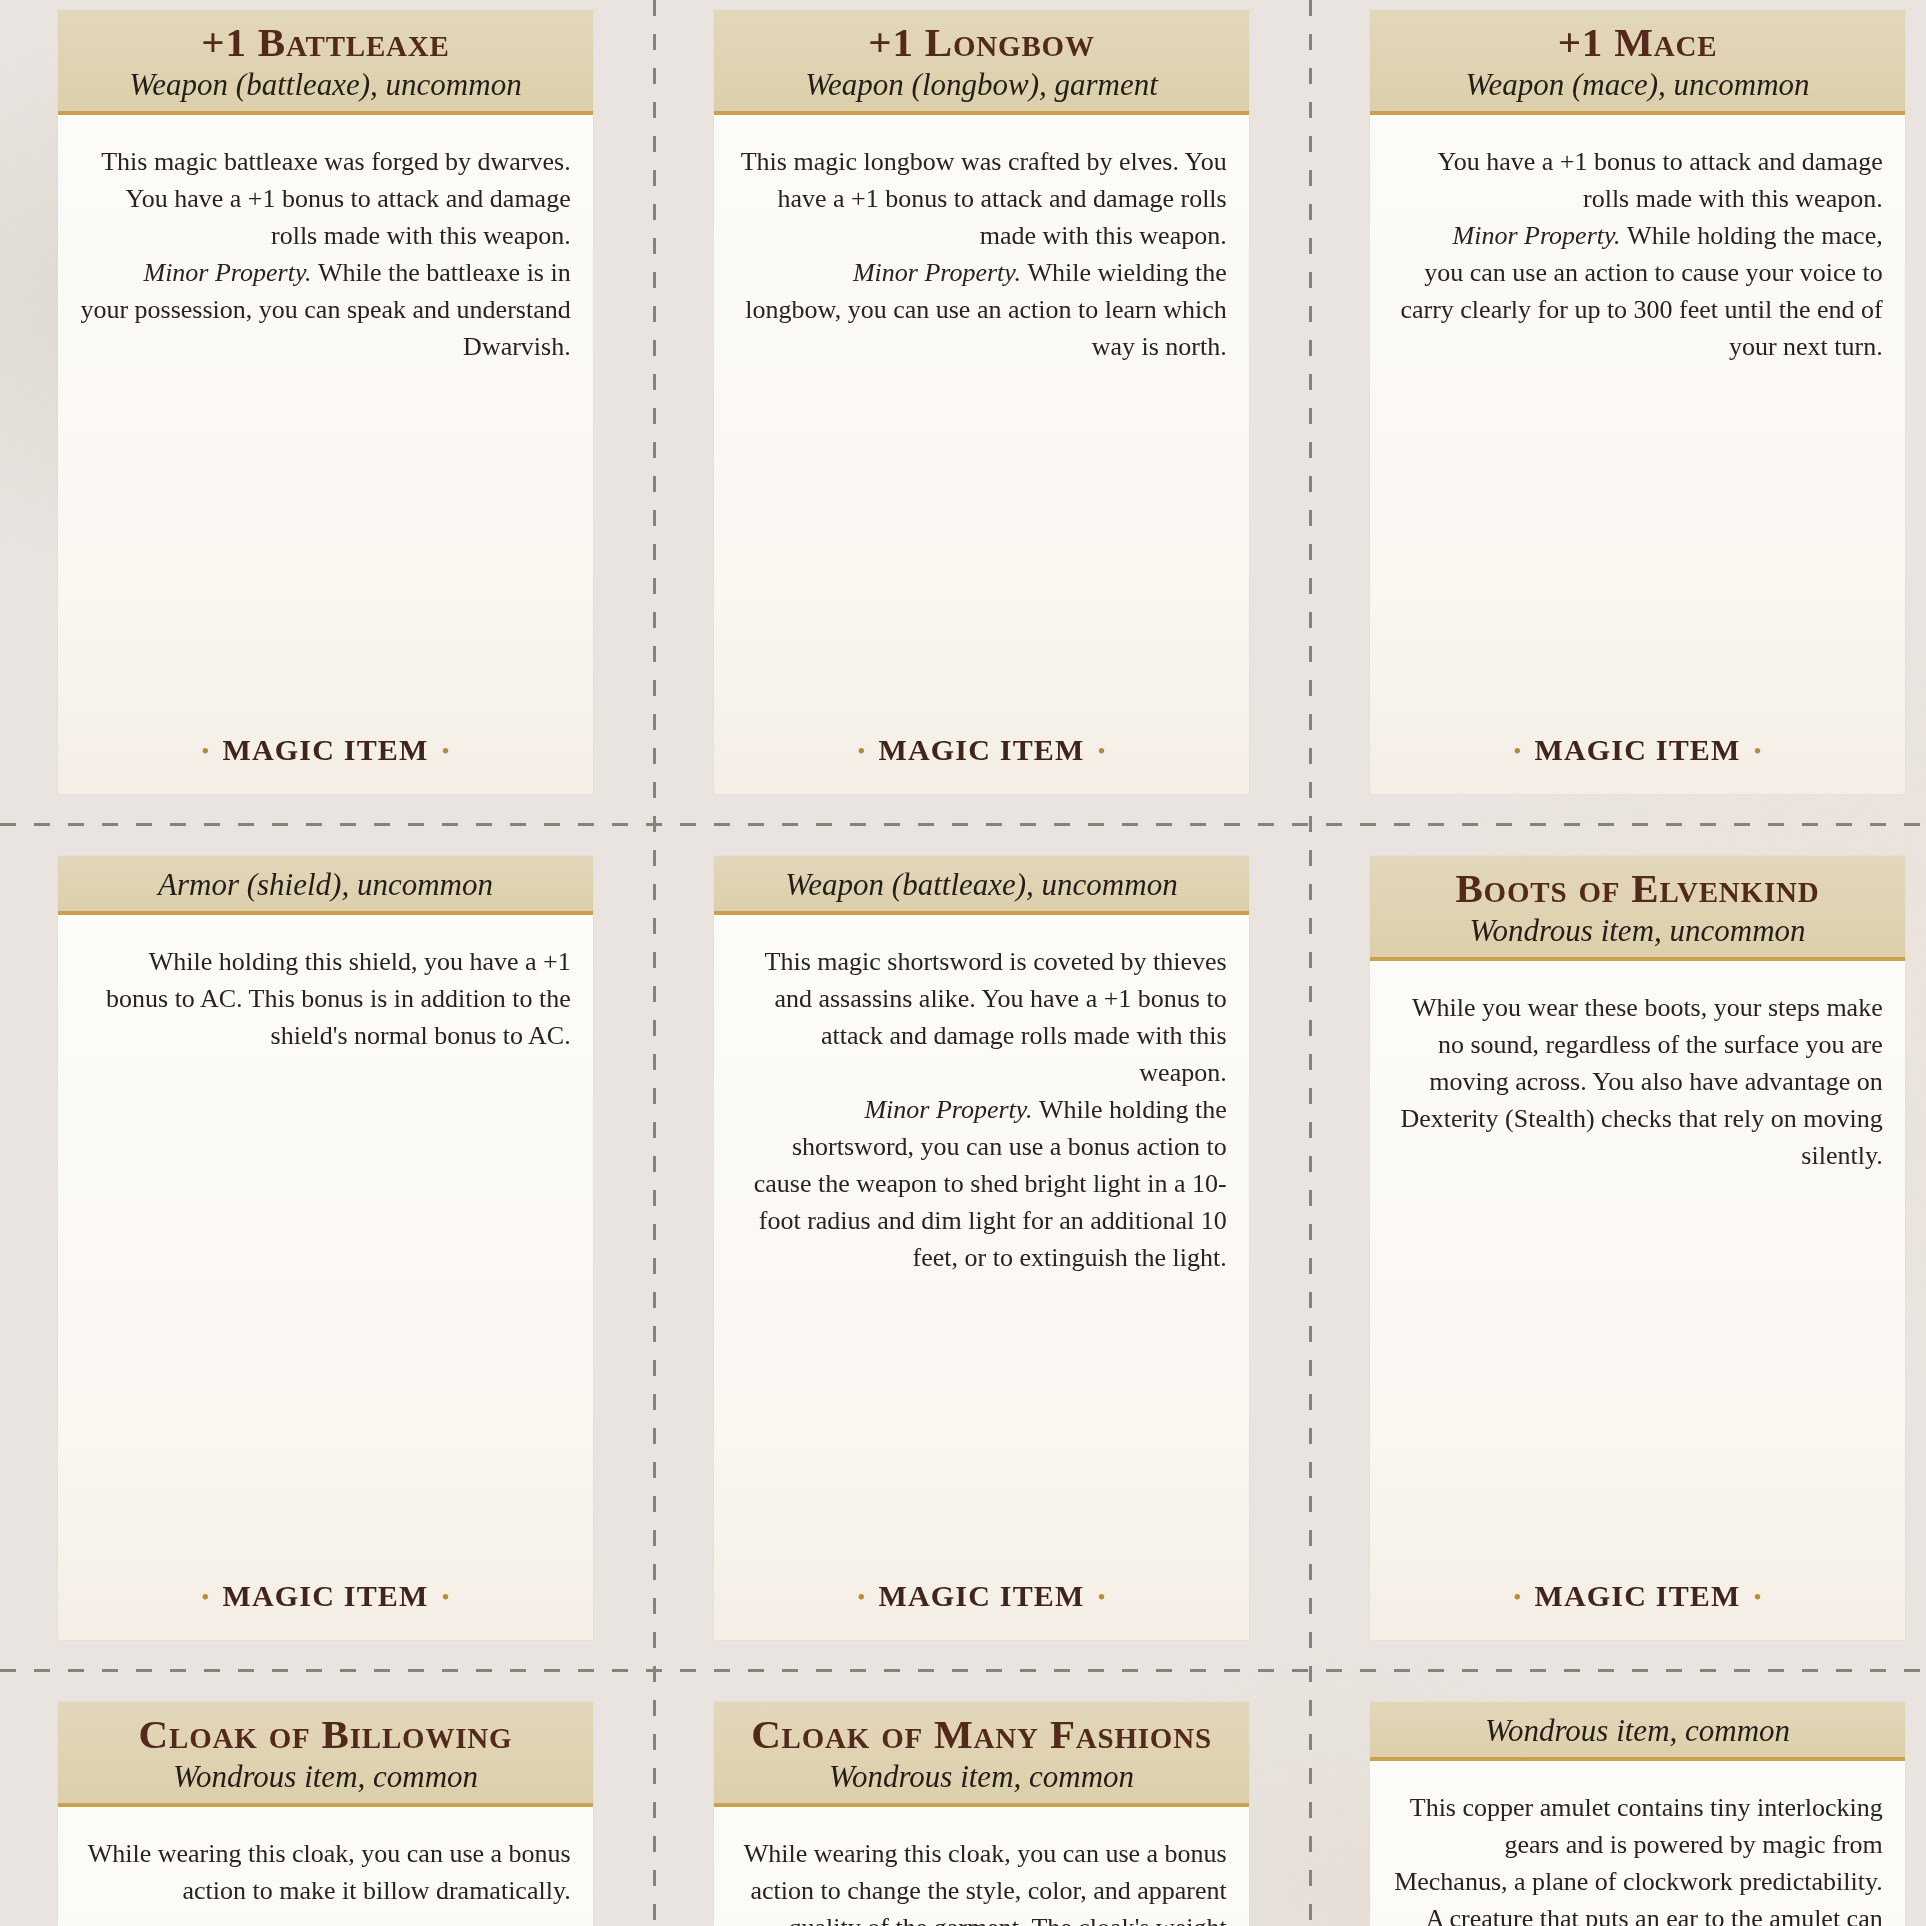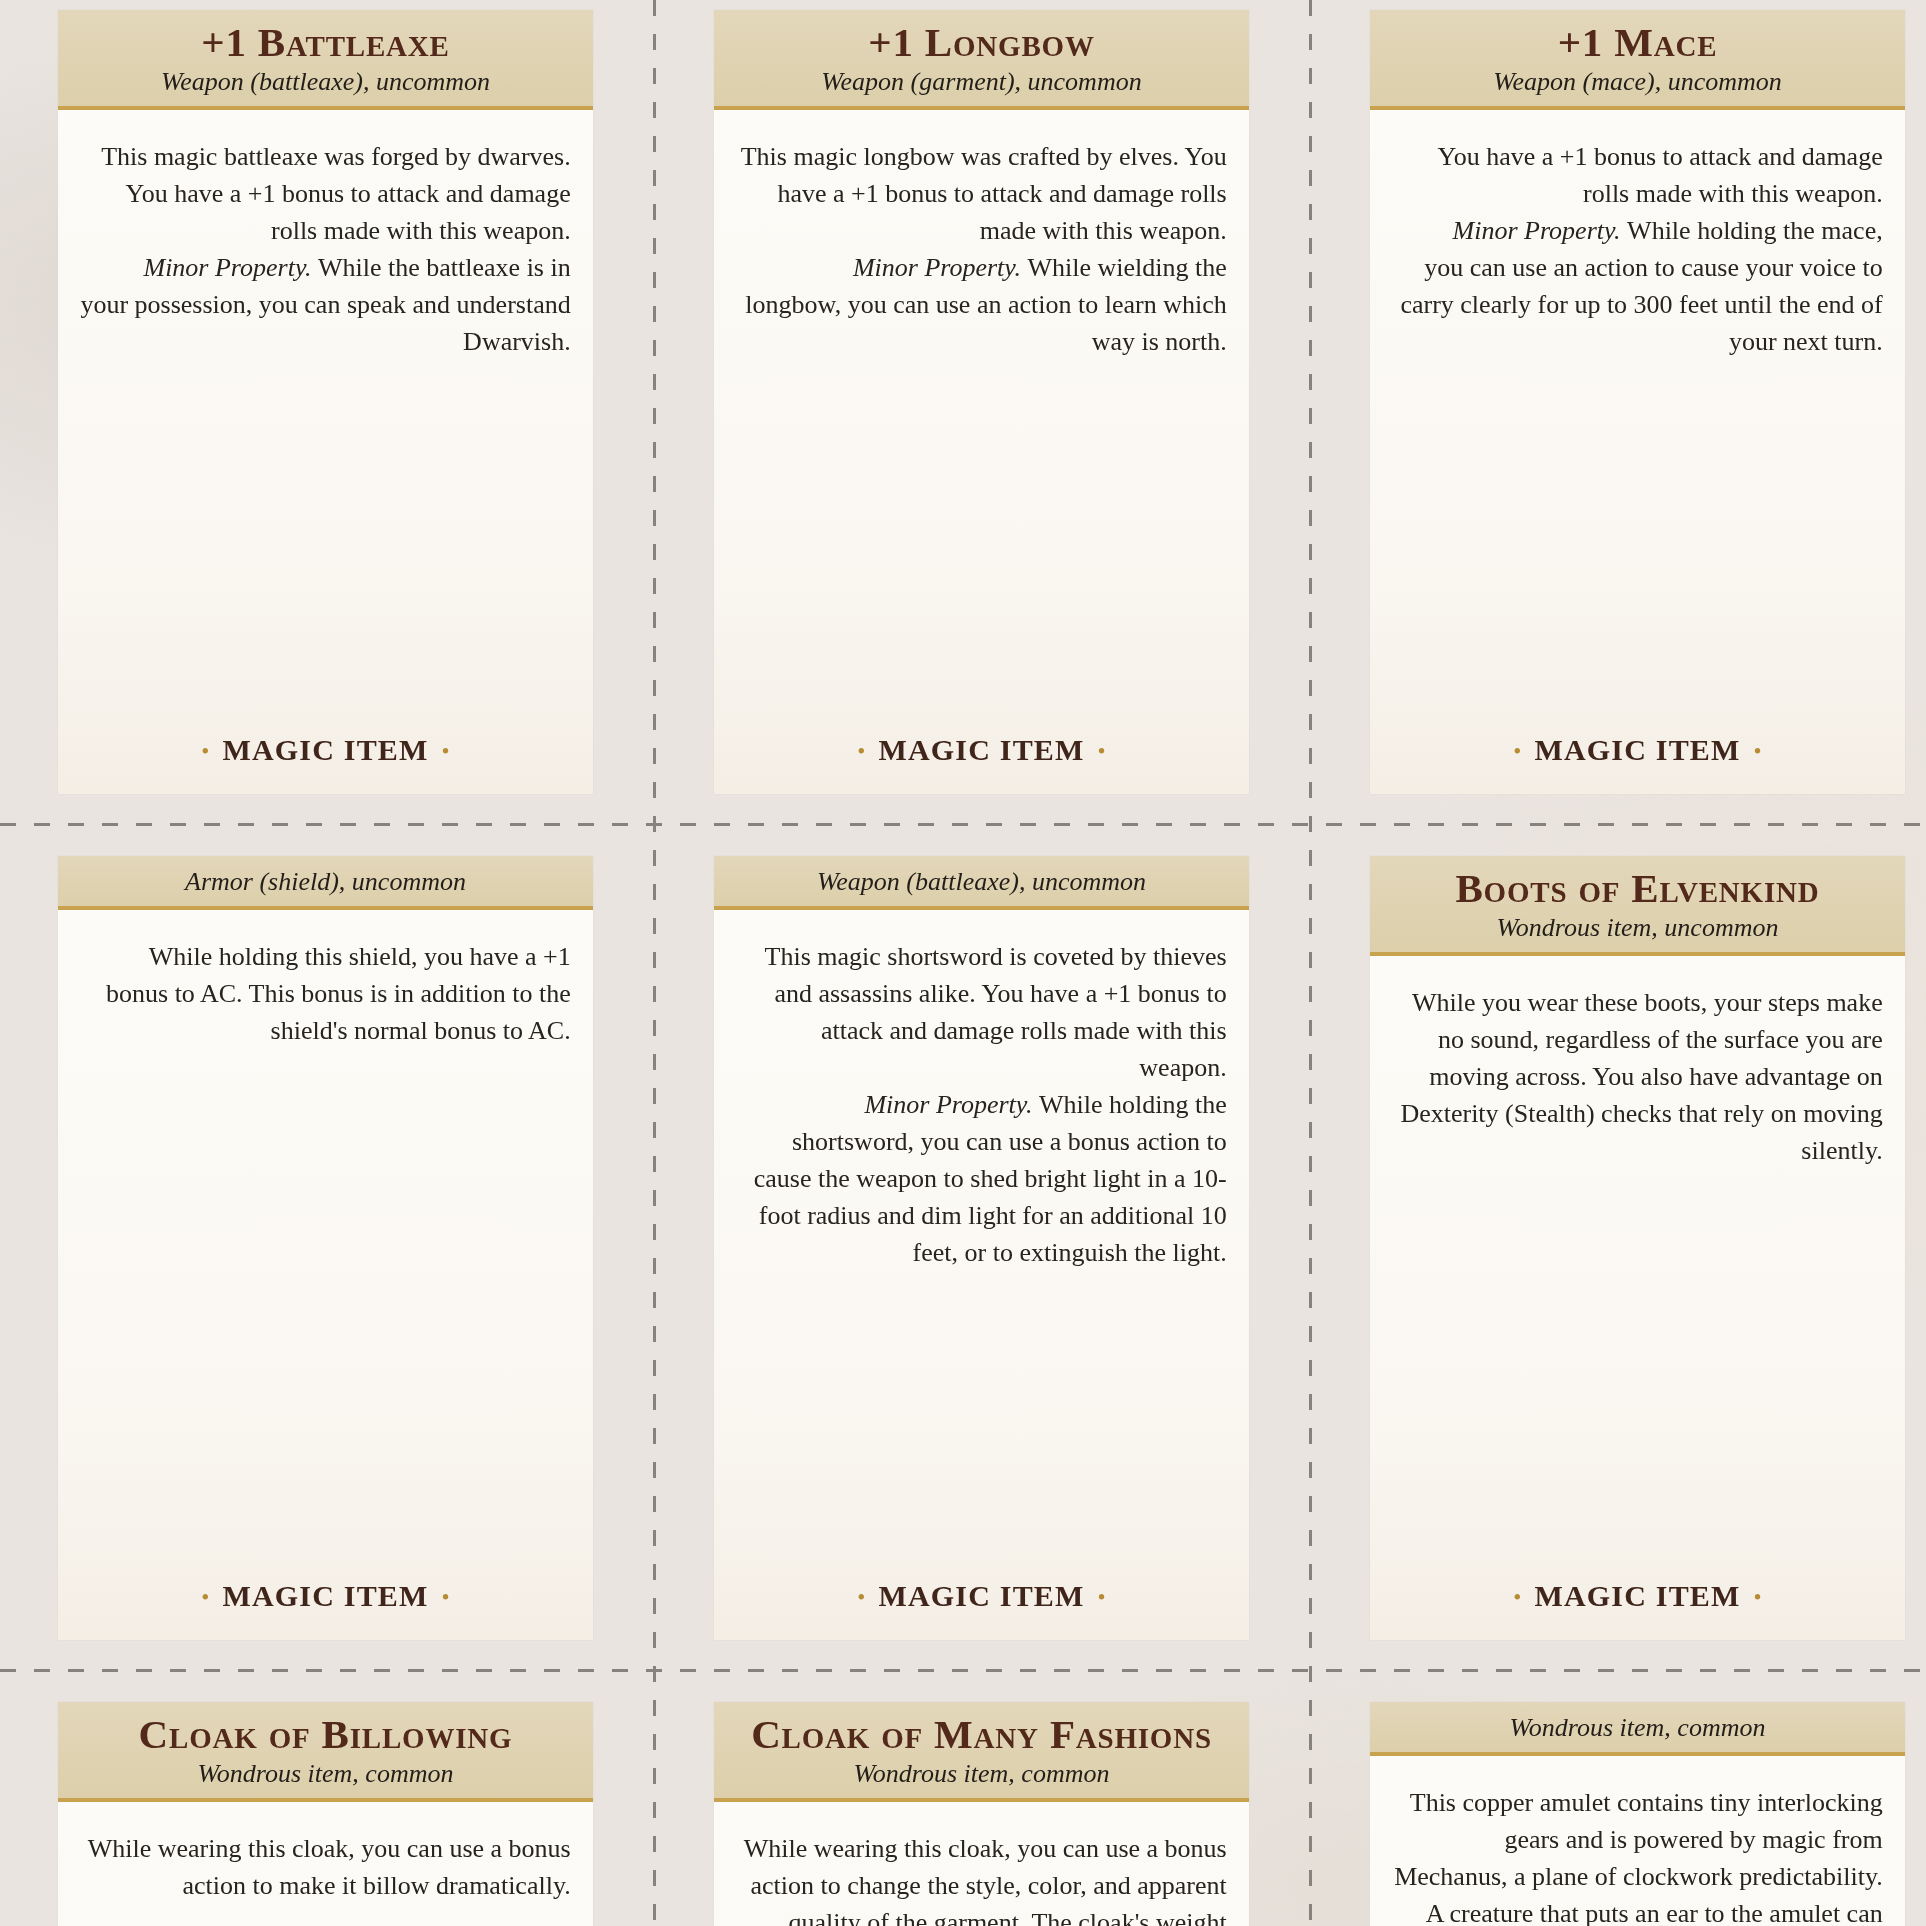--- a/index.html
+++ b/index.html
@@ -51,21 +51,21 @@
     margin:0;
     font-size:41px;line-height:1.12;
     font-variant:small-caps;
     font-weight:600;
     letter-spacing:0.8px;
     color:var(--title);
     white-space:nowrap;
   }
   .card-subtitle{
     margin:1.5px 0 0;
-    font-size:26px;line-height:1.1;
+    font-size:31px;line-height:1.1;
     font-style:italic;
     color:var(--subtitle);
   }
   .card-body{
     padding:28px 22.3px 0;
     font-size:26px;line-height:37px;
     color:var(--body);
     text-align:right;
   }
   .card-body p{margin:0;}
@@ -116,21 +116,21 @@
     <footer class="card-footer">
       <span class="footer-bullet">•</span>
       <span class="footer-label">MAGIC ITEM</span>
       <span class="footer-bullet">•</span>
     </footer>
   </section>
 
   <section class="card">
     <header class="card-header">
       <h2 class="card-title">+1 Longbow</h2>
-      <div class="card-subtitle">Weapon (garment), uncommon</div>
+      <div class="card-subtitle">Weapon (longbow), garment</div>
     </header>
     <div class="card-body">
         <p>This magic longbow was crafted by elves. You have a +1 bonus to attack and damage rolls made with this weapon.</p>
         <p class="indent"><span class="lead">Minor Property. </span>While wielding the longbow, you can use an action to learn which way is north.</p>
       </div>
     <footer class="card-footer">
       <span class="footer-bullet">•</span>
       <span class="footer-label">MAGIC ITEM</span>
       <span class="footer-bullet">•</span>
     </footer>

